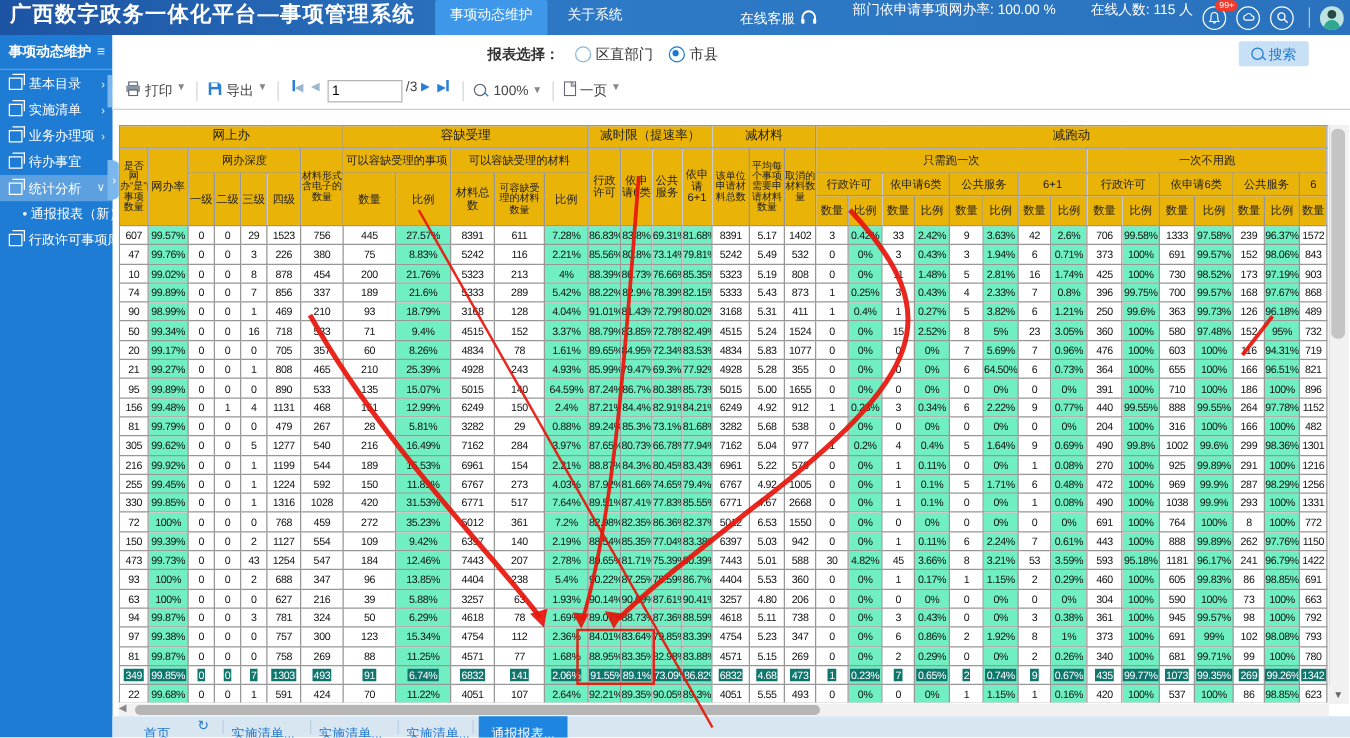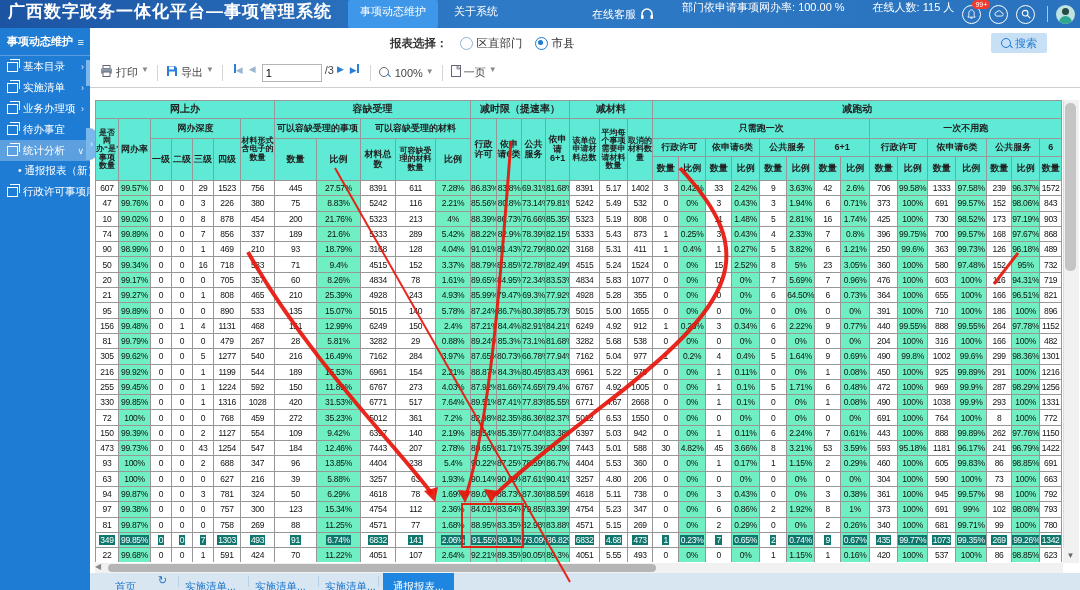--- a/index.html
+++ b/index.html
@@ -55,21 +55,21 @@
   .caret{font-size:8px;color:#888;margin-left:3px;}
   #pageinput{width:52px;height:16px;border:1px solid #b5b5b5;font-size:11px;padding:0 3px;margin:0 3px;}
   .tri{font-size:9px;color:#2b7fd6;margin:0 3px;cursor:pointer;}
   .tri.dis{color:#9bb7d0;}
   .bar{display:inline-block;width:2px;height:9px;background:#2b7fd6;vertical-align:0;}
   .icon12{margin-right:3px;}
   
   #tablearea{position:absolute;left:95px;top:100px;width:968px;height:462px;overflow:hidden;background:#fff;}
   table{border-collapse:collapse;table-layout:fixed;width:966px;}
   th,td{border:1px solid #979797;overflow:hidden;white-space:nowrap;text-align:center;padding:0;}
-  thead th{background:#5eead4;font-weight:bold;font-size:9px;line-height:1.08;color:#222;
+  thead th{background:#eab308;font-weight:normal;font-size:9px;line-height:1.08;color:#222;
            white-space:normal;vertical-align:middle;}
   tr.hA th{height:17px;font-size:10px;}
   tr.hB th{height:19px;}
   tr.hC th{height:17px;}
   tr.hD th{height:23px;}
   th.tiny{font-size:8px;line-height:1.02;}
   tbody td{height:14.3px;font-size:8.5px;letter-spacing:-0.3px;color:#111;}
   td.g{background:#70efc2;}
   span.hl{background:#0f766e;color:#fff;padding:0 1px;}
   
@@ -623,21 +623,21 @@
           <td class="g">99.89%</td>
           <td>0</td>
           <td>0</td>
           <td>0</td>
           <td>890</td>
           <td>533</td>
           <td>135</td>
           <td class="g">15.07%</td>
           <td>5015</td>
           <td>140</td>
-          <td class="g">5.78%</td>
+          <td class="g">64.59%</td>
           <td class="g">87.24%</td>
           <td class="g">86.7%</td>
           <td class="g">80.38%</td>
           <td class="g">85.73%</td>
           <td>5015</td>
           <td>5.00</td>
           <td>1655</td>
           <td>0</td>
           <td class="g">0%</td>
           <td>0</td>
@@ -783,21 +783,21 @@
           <td>5.22</td>
           <td>578</td>
           <td>0</td>
           <td class="g">0%</td>
           <td>1</td>
           <td class="g">0.11%</td>
           <td>0</td>
           <td class="g">0%</td>
           <td>1</td>
           <td class="g">0.08%</td>
-          <td>450</td>
+          <td>270</td>
           <td class="g">100%</td>
           <td>925</td>
           <td class="g">99.89%</td>
           <td>291</td>
           <td class="g">100%</td>
           <td>1216</td>
         </tr>
         <tr>
           <td>255</td>
           <td class="g">99.45%</td>

